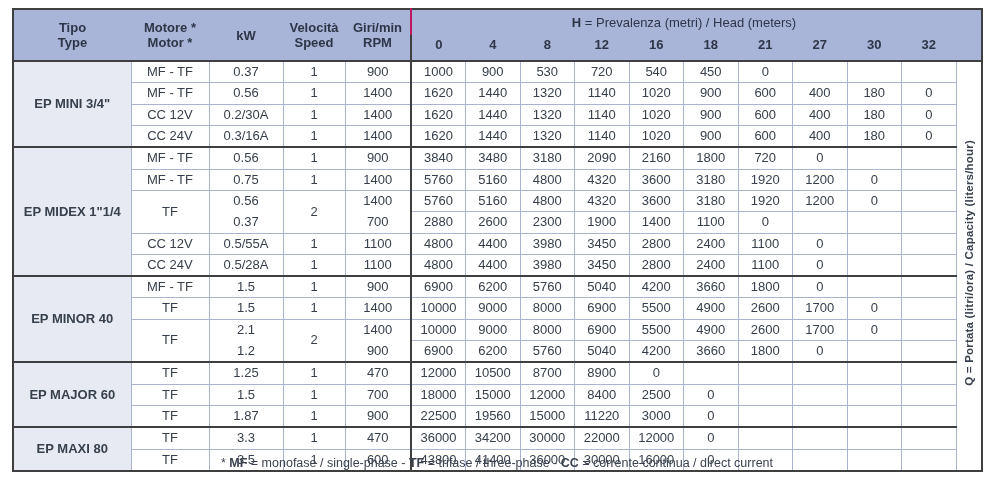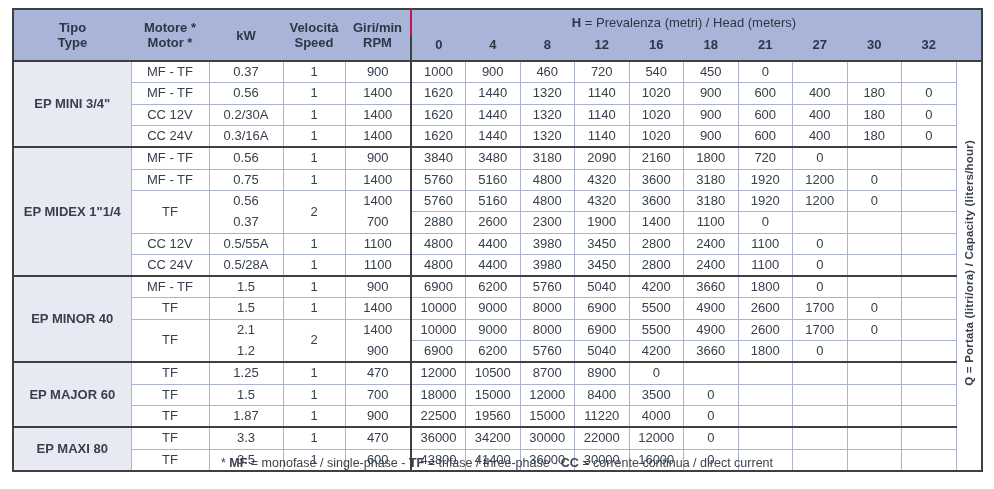--- a/index.html
+++ b/index.html
@@ -150,21 +150,21 @@
     </thead>
     <tbody id="table-body">
         <tr class="gstart">
           <td class="tipo" rowspan="4">EP MINI 3/4"</td>
           <td>MF - TF</td>
           <td>0.37</td>
           <td>1</td>
           <td>900</td>
           <td class="val d0">1000</td>
           <td class="val">900</td>
-          <td class="val">460</td>
+          <td class="val">530</td>
           <td class="val">720</td>
           <td class="val">540</td>
           <td class="val">450</td>
           <td class="val">0</td>
           <td class="val"></td>
           <td class="val"></td>
           <td class="val"></td>
           <td class="qcell" rowspan="19"><span class="vert-label"><b>Q</b> = Portata (litri/ora) / Capacity (liters/hour)</span></td>
         </tr>
         <tr>
@@ -400,37 +400,37 @@
         </tr>
         <tr>
           <td>TF</td>
           <td>1.5</td>
           <td>1</td>
           <td>700</td>
           <td class="val d0">18000</td>
           <td class="val">15000</td>
           <td class="val">12000</td>
           <td class="val">8400</td>
-          <td class="val">3500</td>
+          <td class="val">2500</td>
           <td class="val">0</td>
           <td class="val"></td>
           <td class="val"></td>
           <td class="val"></td>
           <td class="val"></td>
         </tr>
         <tr>
           <td>TF</td>
           <td>1.87</td>
           <td>1</td>
           <td>900</td>
           <td class="val d0">22500</td>
           <td class="val">19560</td>
           <td class="val">15000</td>
           <td class="val">11220</td>
-          <td class="val">4000</td>
+          <td class="val">3000</td>
           <td class="val">0</td>
           <td class="val"></td>
           <td class="val"></td>
           <td class="val"></td>
           <td class="val"></td>
         </tr>
         <tr class="gstart">
           <td class="tipo" rowspan="2">EP MAXI 80</td>
           <td>TF</td>
           <td>3.3</td>

